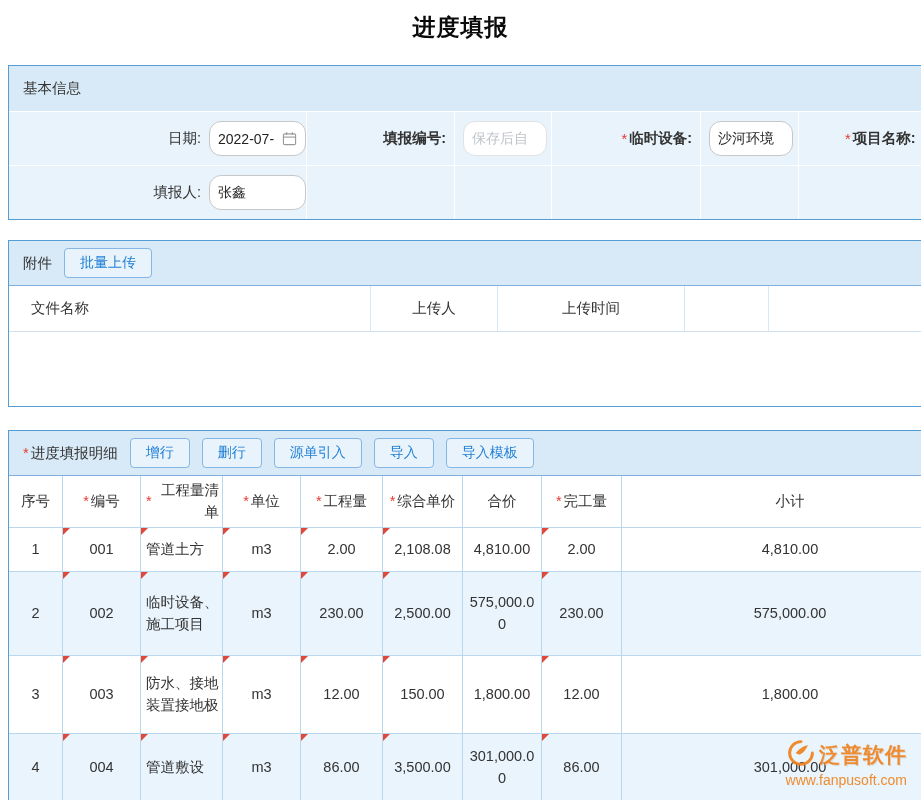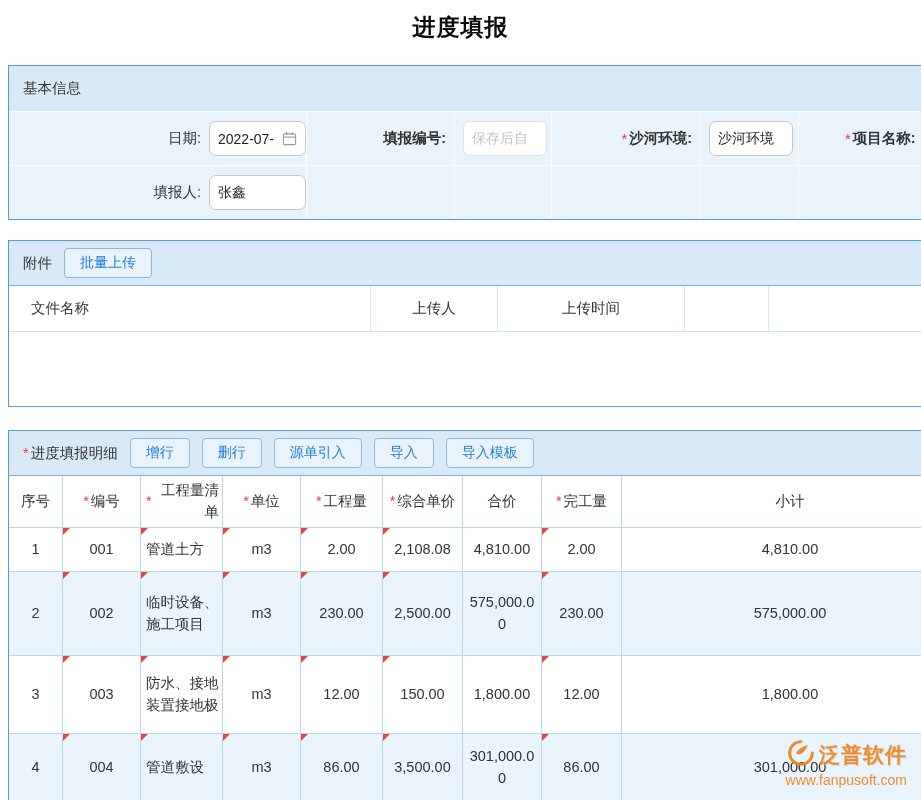--- a/index.html
+++ b/index.html
@@ -20,21 +20,21 @@
   .bi-cell { background:#e8f3fb; border-right:1px solid #fff; display:flex; align-items:center; font-size:14.5px; }
   .bi-c0 { width:298px; justify-content:flex-end; padding-right:0; }
   .bi-c1 { width:148px; justify-content:flex-end; padding-right:8px; }
   .bi-c2 { width:97px;  justify-content:flex-start; padding-left:8px; }
   .bi-c3 { width:149px; justify-content:flex-end; padding-right:8px; }
   .bi-c4 { width:98px;  justify-content:flex-start; padding-left:8px; }
   .bi-c5 { flex:1; justify-content:flex-start; padding-left:46px; }
   .bi-label { color:#333; white-space:nowrap; margin-right:8px; }
   .bi-label.nogap { margin-right:0;font-weight:bold; }
 
-  .inputbox { background:#fff; border:1px solid #c7c7c7; border-radius:7px; height:35px;
+  .inputbox { background:#fff; border:1px solid #c7c7c7; border-radius:12px; height:35px;
     display:flex; align-items:center; padding:0 8px; font-size:14px; color:#222; gap:4px; }
   .inputbox.w97 { width:97px; }
   .inputbox.w84 { width:84px; }
   .inputbox.disabled { border-color:#e2e2e2; color:#bfc4c9; }
   .cal-icon { margin-left:auto; display:flex; }
 
   .star { color:#e53a30; margin-right:2px; font-size:14.5px; }
 
   
   .btn { background:#e9f3fc; border:1px solid #84b6e6; color:#1f7fd4; border-radius:4px;
@@ -110,21 +110,21 @@
         <div class="bi-cell bi-c1">
           <span class="bi-label nogap">填报编号:</span>
         </div>
         <div class="bi-cell bi-c2">
           <div class="inputbox w84 disabled">
             <span>保存后自</span>
           </div>
         </div>
         <div class="bi-cell bi-c3">
           <span class="star">*</span>
-          <span class="bi-label nogap">沙河环境:</span>
+          <span class="bi-label nogap">临时设备:</span>
         </div>
         <div class="bi-cell bi-c4">
           <div class="inputbox w84">
             <span>沙河环境</span>
           </div>
         </div>
         <div class="bi-cell bi-c5">
           <span class="star">*</span>
           <span class="bi-label nogap">项目名称:</span>
         </div>

